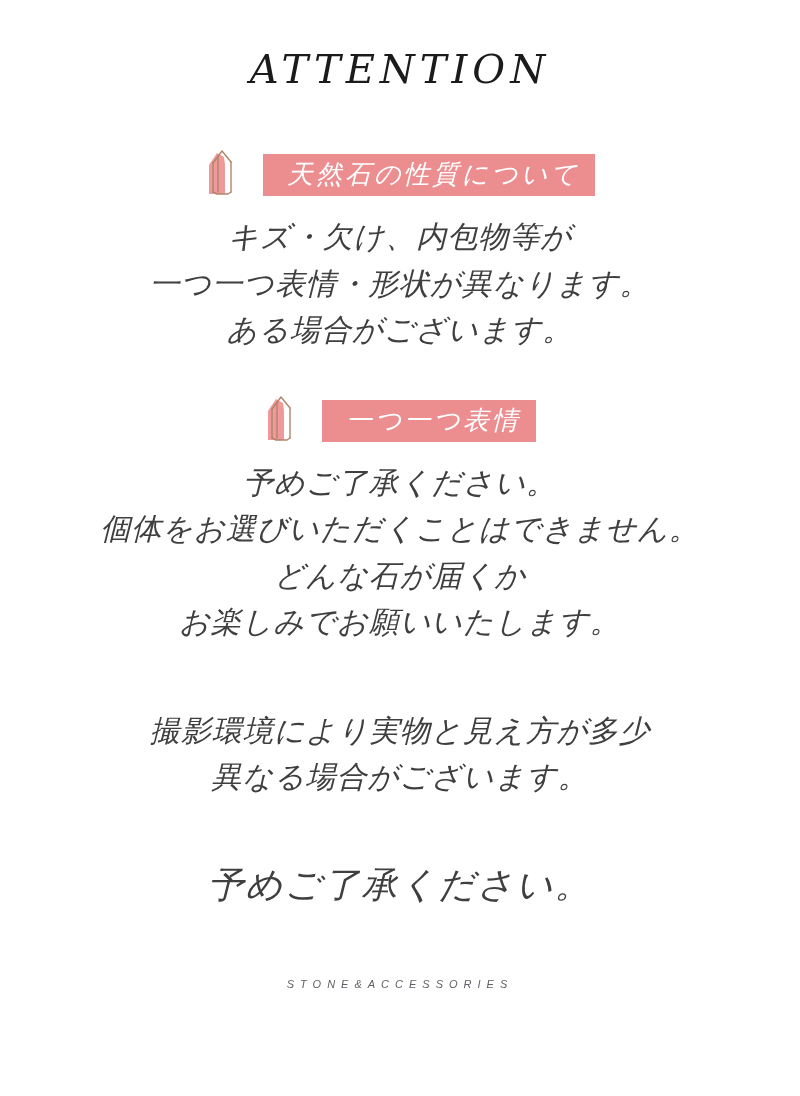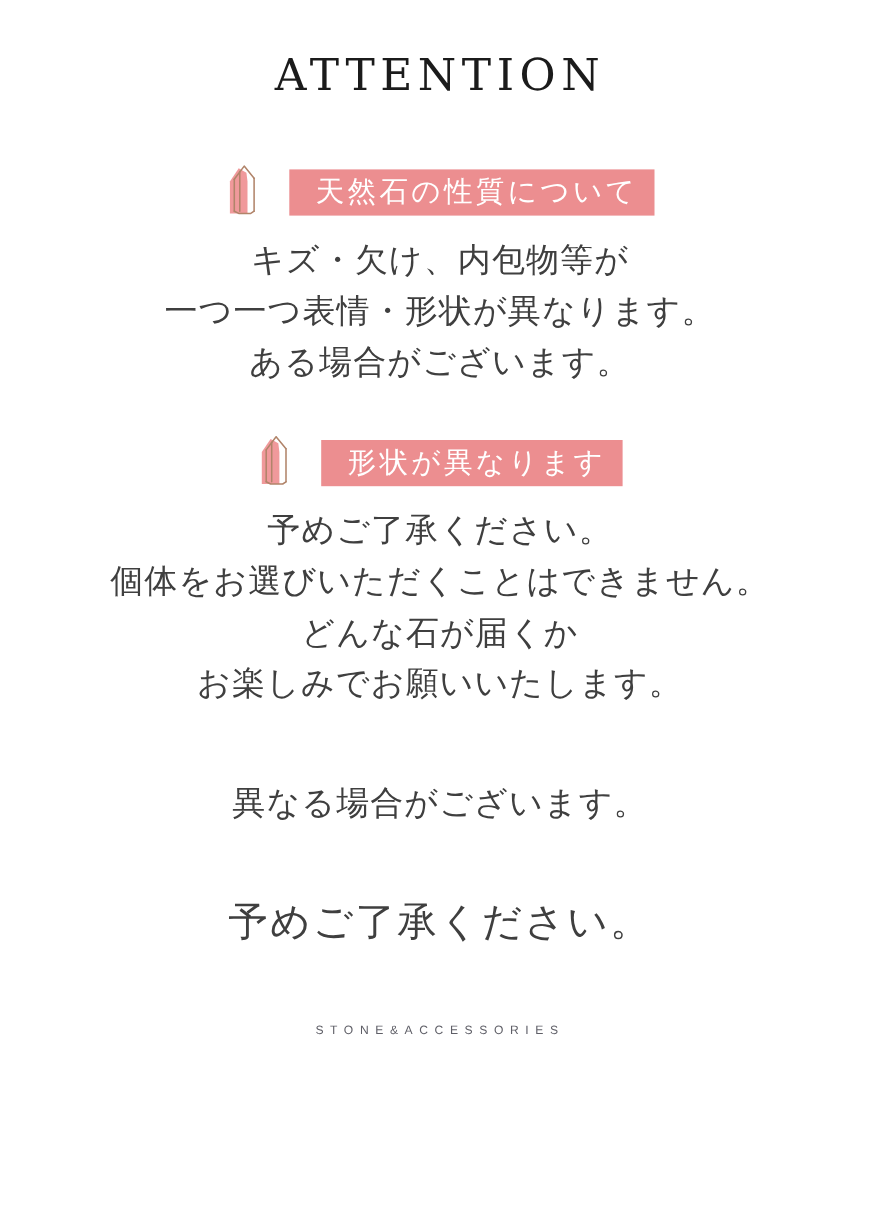--- a/index.html
+++ b/index.html
@@ -9,20 +9,21 @@
     width: 800px;
     height: 1096px;
     margin: 0 auto;
     background: #ffffff;
     display: flex;
     flex-direction: column;
     align-items: center;
     overflow: hidden;
     font-family: "Liberation Sans", sans-serif;
     color: #3f3f3f;
+    font-style: italic;
   }
   .title {
     margin-top: 46px;
     font-family: "DejaVu Serif", "Liberation Serif", serif;
     font-weight: 400;
     font-size: 40px;
     letter-spacing: 5px;
     color: #1b1b1b;
   }
   .section { display: flex; flex-direction: column; align-items: center; }
@@ -117,32 +118,33 @@
       <svg class="crystal" viewBox="0 0 34 50">
         <polygon points="4,17 12,5 19,9 20,17 20,46 4,46" fill="#f0999b"></polygon>
         <g stroke="#b1846a" stroke-width="1.4" fill="none" stroke-linejoin="round" stroke-linecap="round">
           <polyline points="8,15 17,3 26,14"></polyline>
           <line x1="8" y1="15" x2="8" y2="44"></line>
           <line x1="26" y1="14" x2="26" y2="44"></line>
           <line x1="13" y1="8" x2="13" y2="44"></line>
           <polyline points="8,44 12,46 23,46 26,44"></polyline>
         </g>
       </svg>
-      <div class="section-label">形状が異なります</div>
+      <div class="section-label">一つ一つ表情</div>
     </div>
     <div class="section-body">
       <div>予めご了承ください。</div>
       <div>個体をお選びいただくことはできません。</div>
       <div>どんな石が届くか</div>
       <div>お楽しみでお願いいたします。</div>
     </div>
   </div>
 
   <div class="section s3">
     <div class="section-body">
+      <div>撮影環境により実物と見え方が多少</div>
       <div>異なる場合がございます。</div>
     </div>
   </div>
 
   <div class="closing-note">予めご了承ください。</div>
 
   <div class="logo-block">
     <div class="tagline">STONE&amp;ACCESSORIES</div>
   </div>
 

